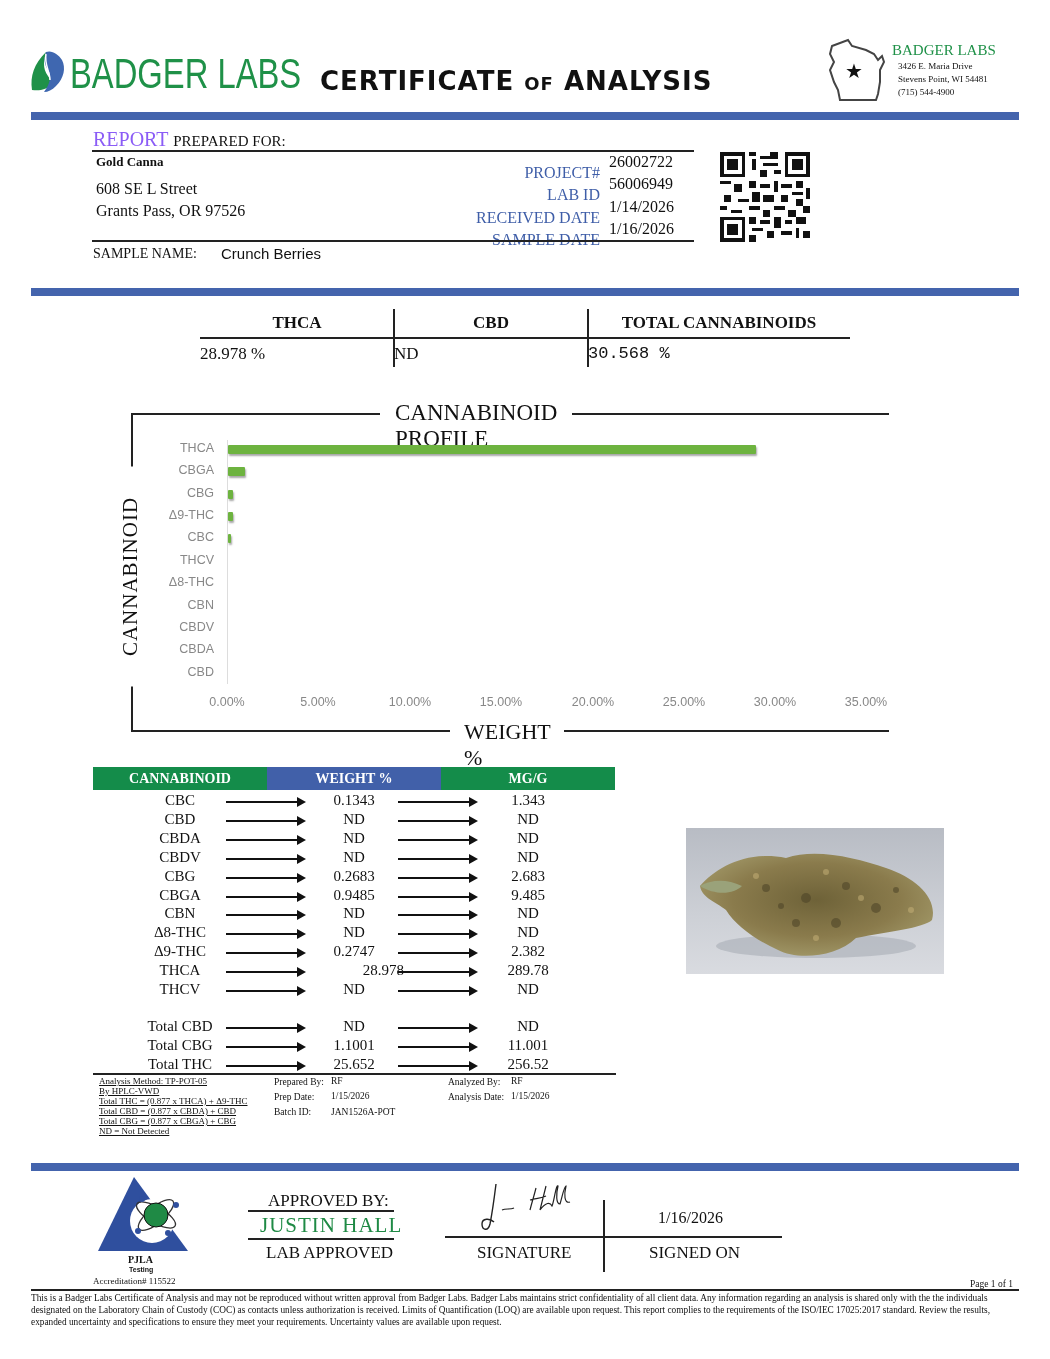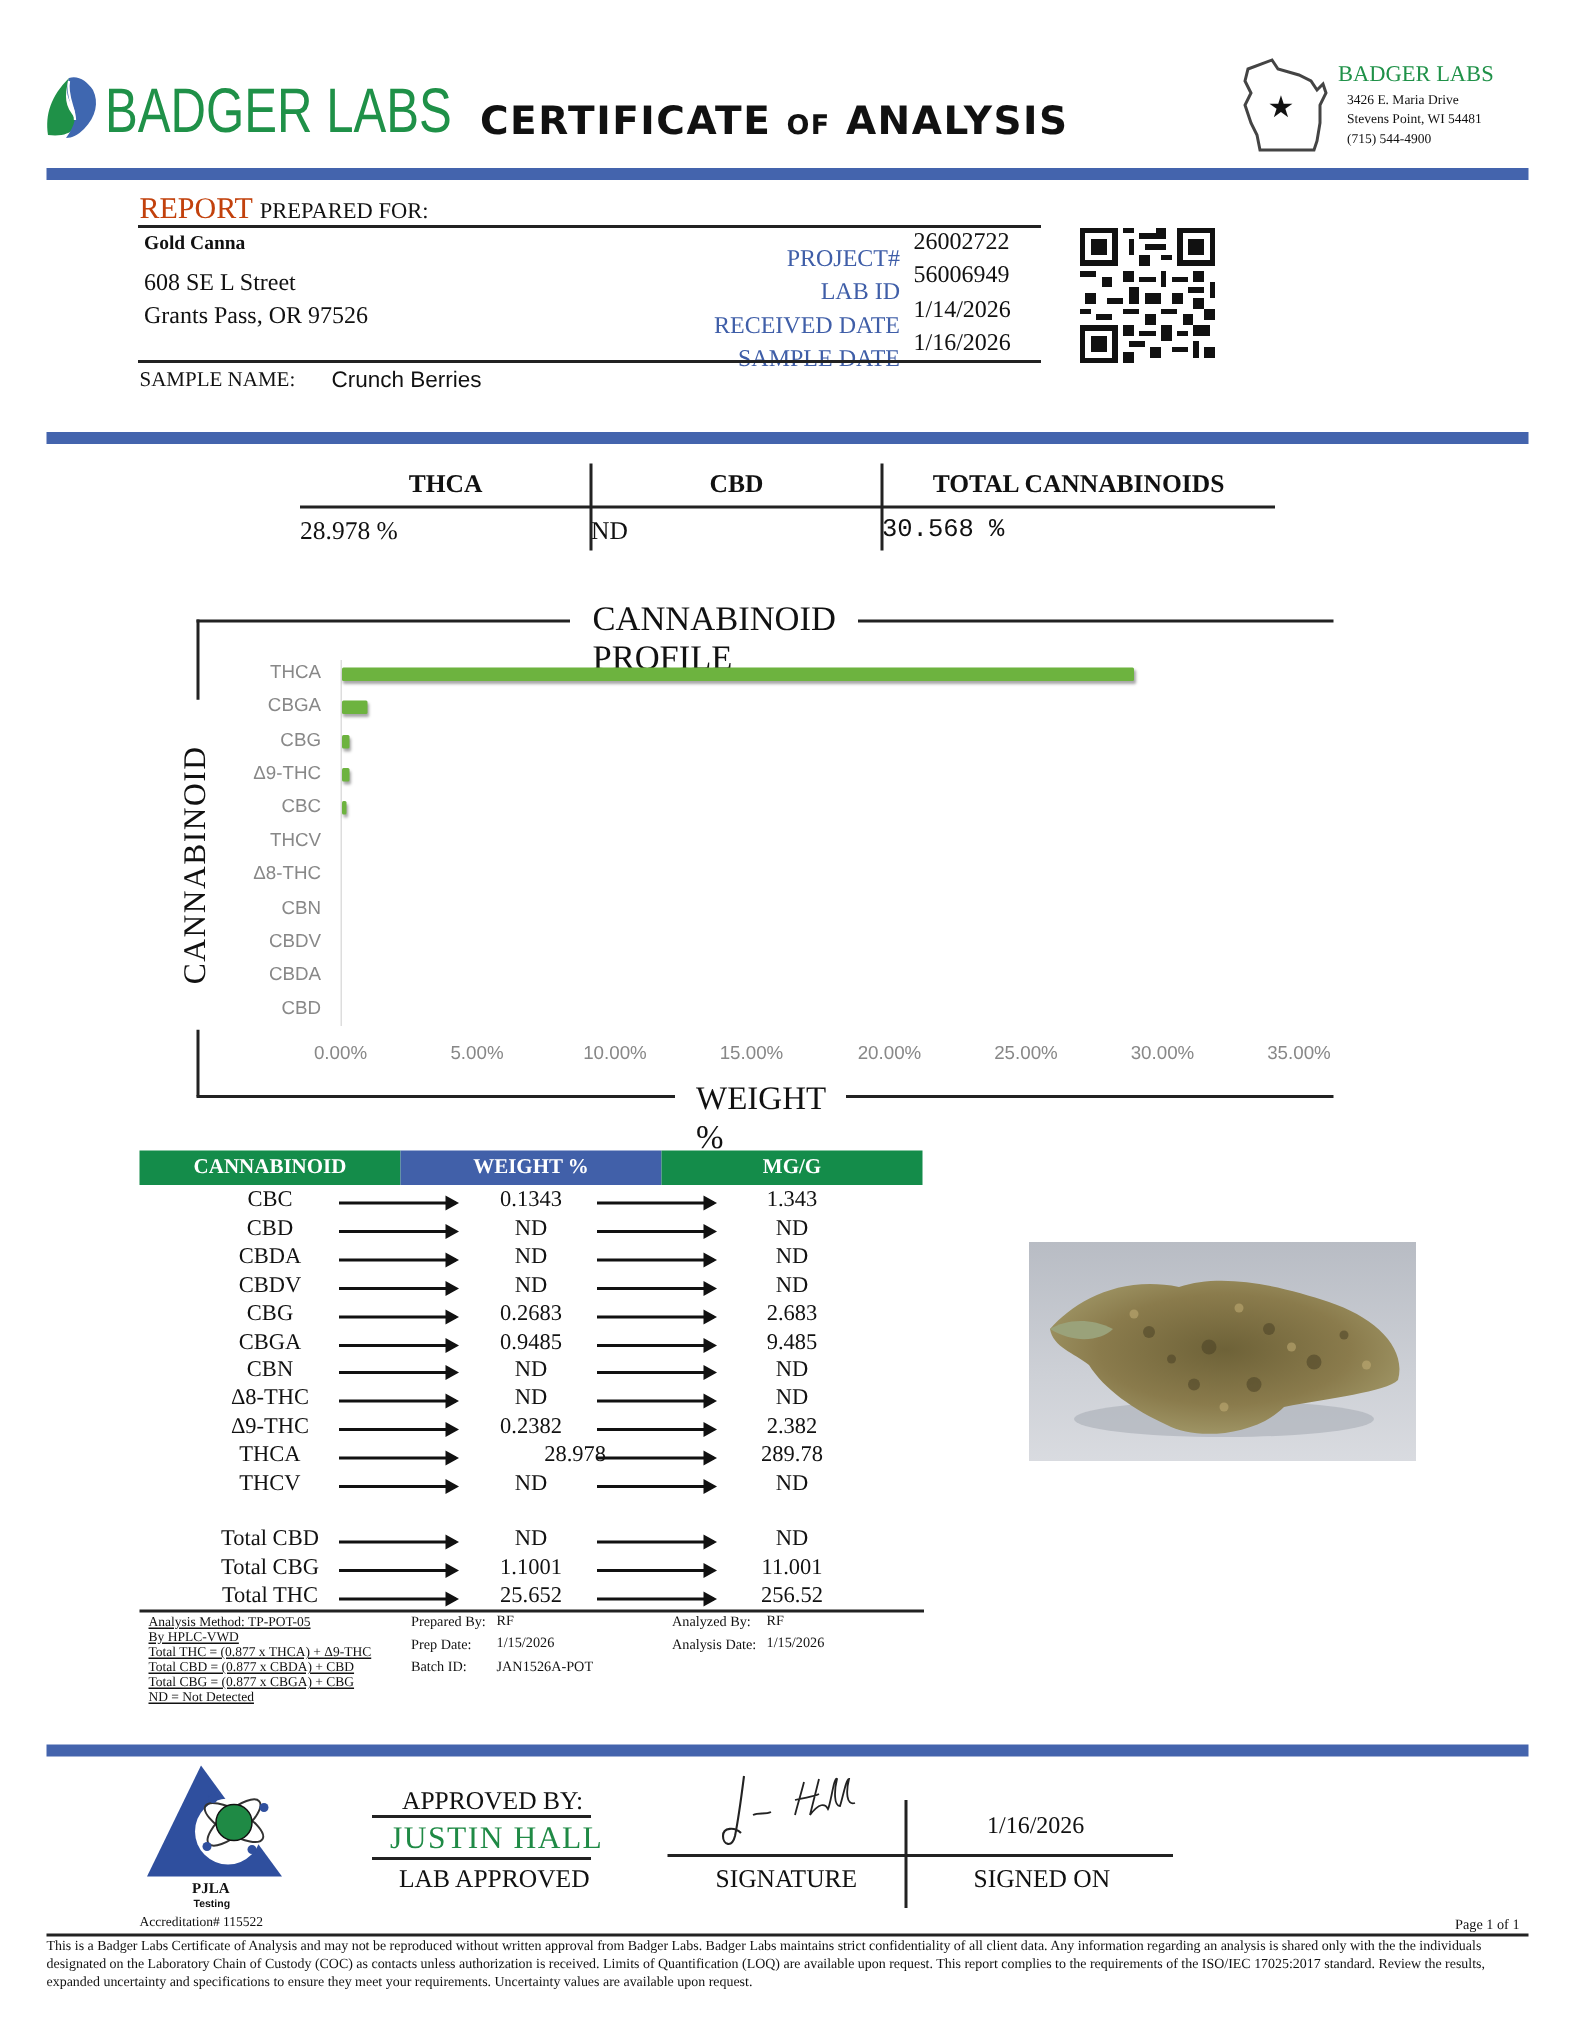--- a/index.html
+++ b/index.html
@@ -10,21 +10,21 @@
   
   .logo-text { left: 70px; top: 50px; font-family: "Liberation Sans", sans-serif; font-size: 42px; color: #1f9148; letter-spacing: 0px; transform: scaleX(0.78); transform-origin: left top; font-weight: 400; }
   .coa-title { left: 320px; top: 66px; font-family: "DejaVu Sans", sans-serif; font-weight: bold; font-size: 26px; letter-spacing: 1px; }
   .coa-title .small { font-size: 18px; }
   .addr-name { left: 892px; top: 42px; font-size: 15px; color: #1f9148; }
   .addr-line { left: 898px; font-size: 9px; color: #111; }
   .bar { left: 31px; width: 988px; height: 8px; background: #4464ad; }
 
   
   .report-label { left: 93px; top: 128px; font-size: 19px; }
-  .report-label .rp { color: #c2410c; font-size: 20px; }
+  .report-label .rp { color: #8b5cf6; font-size: 20px; }
   .report-label .pf { font-size: 15px; }
   .rule { background: #222; }
   .client-name { left: 96px; top: 154px; font-size: 13px; font-weight: bold; }
   .client-line { left: 96px; font-size: 16px; }
   .meta-lbl { width: 250px; right: 0; text-align: right; font-size: 16px; color: #3f5ea8; }
   .meta-val { font-size: 16px; }
   .sample-lbl { left: 93px; top: 246px; font-size: 14px; }
   .sample-val { left: 221px; top: 245px; font-family: "Liberation Sans", sans-serif; font-size: 15px; }
 
   
@@ -258,21 +258,21 @@
     <div class="abs row-cell" style="left: 304px; width: 100px; top: 905.4px;">ND</div>
     <div class="abs arrow" style="left: 398px; width: 78px; top: 914.4px;"></div>
     <div class="abs row-cell" style="left: 478px; width: 100px; top: 905.4px;">ND</div>
     <div class="abs row-cell" style="left: 120px; width: 120px; top: 924.3px;">Δ8-THC</div>
     <div class="abs arrow" style="left: 226px; width: 78px; top: 933.3px;"></div>
     <div class="abs row-cell" style="left: 304px; width: 100px; top: 924.3px;">ND</div>
     <div class="abs arrow" style="left: 398px; width: 78px; top: 933.3px;"></div>
     <div class="abs row-cell" style="left: 478px; width: 100px; top: 924.3px;">ND</div>
     <div class="abs row-cell" style="left: 120px; width: 120px; top: 943.2px;">Δ9-THC</div>
     <div class="abs arrow" style="left: 226px; width: 78px; top: 952.2px;"></div>
-    <div class="abs row-cell" style="left: 304px; width: 100px; top: 943.2px;">0.2382</div>
+    <div class="abs row-cell" style="left: 304px; width: 100px; top: 943.2px;">0.2747</div>
     <div class="abs arrow" style="left: 398px; width: 78px; top: 952.2px;"></div>
     <div class="abs row-cell" style="left: 478px; width: 100px; top: 943.2px;">2.382</div>
     <div class="abs row-cell" style="left: 120px; width: 120px; top: 962.1px;">THCA</div>
     <div class="abs arrow" style="left: 226px; width: 78px; top: 971.1px;"></div>
     <div class="abs row-cell" style="left: 304px; width: 100px; top: 962.1px; text-align: right;">28.978</div>
     <div class="abs arrow" style="left: 398px; width: 78px; top: 971.1px;"></div>
     <div class="abs row-cell" style="left: 478px; width: 100px; top: 962.1px;">289.78</div>
     <div class="abs row-cell" style="left: 120px; width: 120px; top: 981px;">THCV</div>
     <div class="abs arrow" style="left: 226px; width: 78px; top: 990px;"></div>
     <div class="abs row-cell" style="left: 304px; width: 100px; top: 981px;">ND</div>

